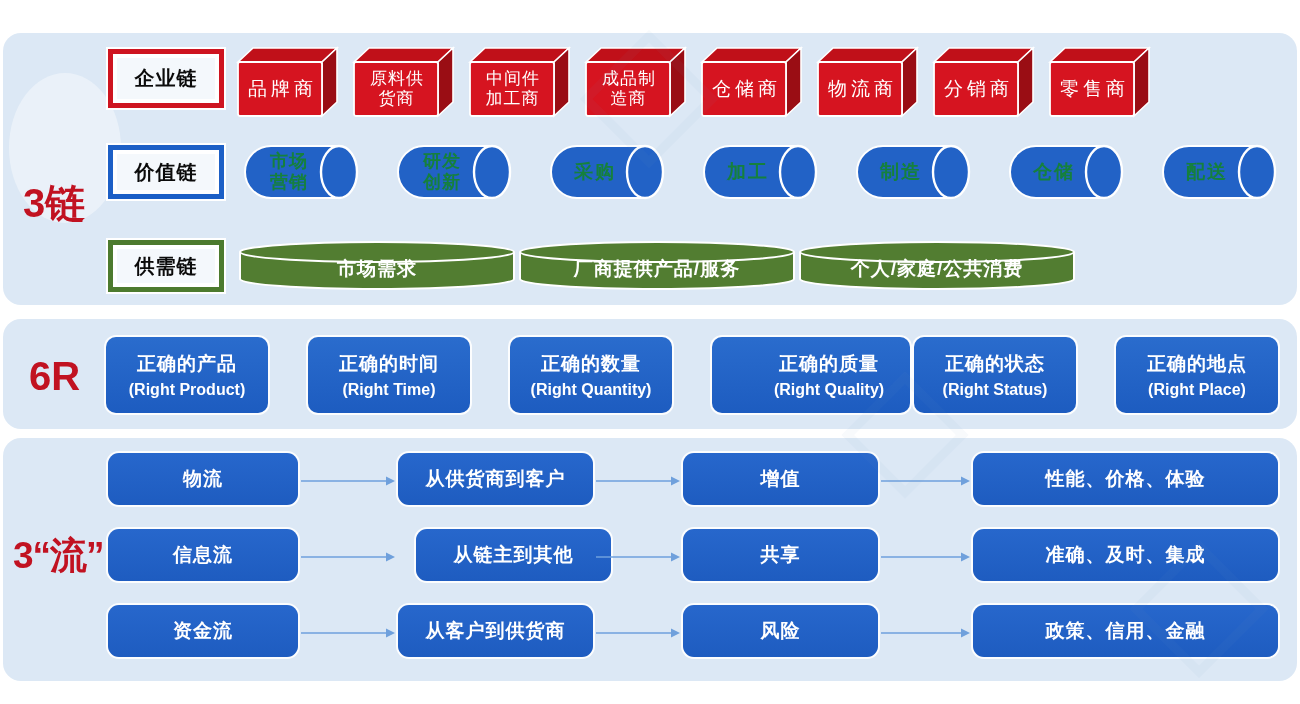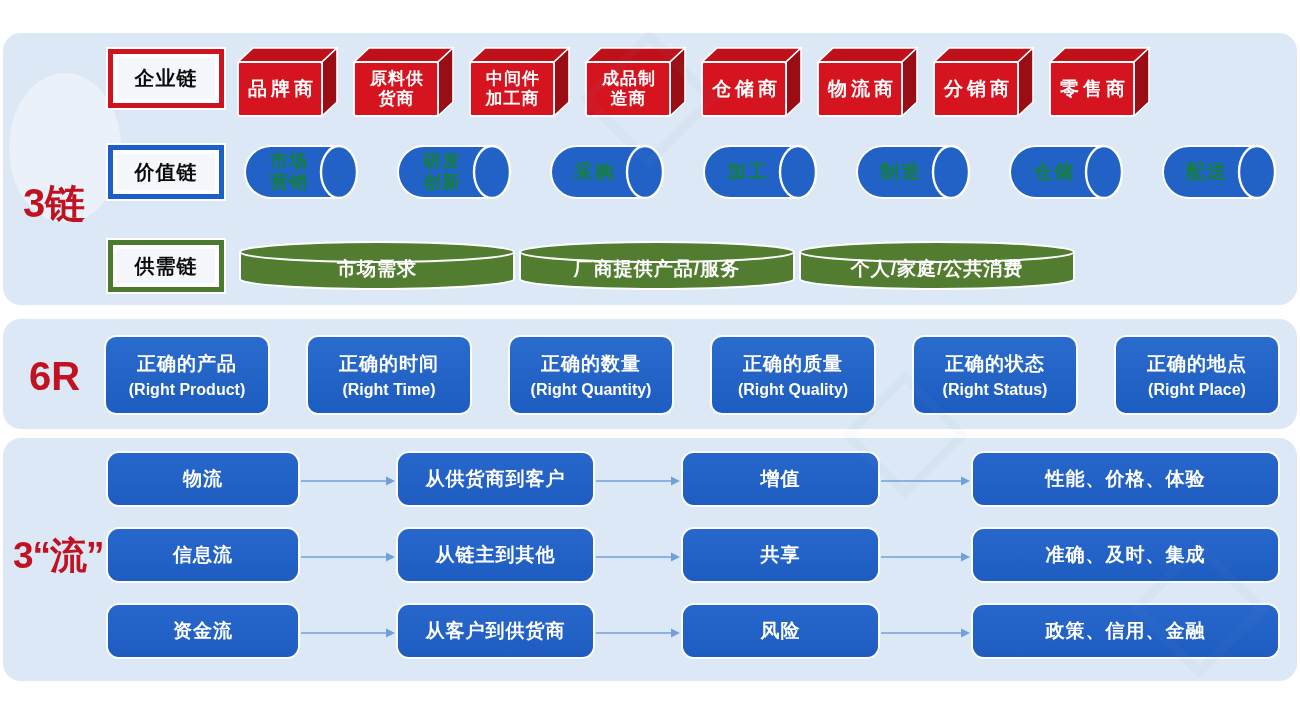--- a/index.html
+++ b/index.html
@@ -22,21 +22,21 @@
   .tag-blue{border:5px solid var(--tag-blue);top:112px;height:54px;}
   .tag-green{border:5px solid var(--tag-green);top:207px;height:52px;}
 
   .itemrow{position:absolute;display:flex;}
   .row-enterprise{left:233px;top:13px;gap:12px;}
   .row-value{left:239px;top:111px;gap:35px;}
   .row-supply{left:234px;top:207px;}
 
   .box3d{position:relative;width:104px;height:72px;}
   .b3label{position:absolute;left:2px;top:16px;width:85px;height:54px;display:flex;align-items:center;
-           justify-content:center;color:#fff;font-weight:700;font-size:19px;letter-spacing:4px;
+           justify-content:center;color:#fff;font-weight:400;font-size:19px;letter-spacing:4px;
            text-align:center;text-indent:4px;}
   .b3label.two{font-size:17px;letter-spacing:1px;line-height:1.2;text-indent:1px;}
 
   .cyl{position:relative;width:118px;height:56px;}
   .cylabel{position:absolute;left:2px;top:0;width:90px;height:56px;display:flex;align-items:center;
            justify-content:center;color:#15803d;font-weight:700;font-size:19px;letter-spacing:2px;text-align:center;}
   .cylabel.two{font-size:18px;letter-spacing:1px;line-height:1.15;}
 
   .drum{position:relative;width:280px;height:52px;}
   .drumlabel{position:absolute;left:0;top:12px;width:100%;height:34px;display:flex;align-items:center;
@@ -188,21 +188,21 @@
         <div class="r6en">(Right Product)</div>
       </div>
       <div class="r6" style="left: 305px;">
         <div class="r6zh">正确的时间</div>
         <div class="r6en">(Right Time)</div>
       </div>
       <div class="r6" style="left: 507px;">
         <div class="r6zh">正确的数量</div>
         <div class="r6en">(Right Quantity)</div>
       </div>
-      <div class="r6" style="left: 709px;">
+      <div class="r6" style="left: 709px; padding-left: 36px;">
         <div class="r6zh">正确的质量</div>
         <div class="r6en">(Right Quality)</div>
       </div>
       <div class="r6" style="left: 911px;">
         <div class="r6zh">正确的状态</div>
         <div class="r6en">(Right Status)</div>
       </div>
       <div class="r6" style="left: 1113px;">
         <div class="r6zh">正确的地点</div>
         <div class="r6en">(Right Place)</div>
@@ -224,21 +224,21 @@
     <line x1="0" y1="6" x2="75" y2="6" stroke="#6fa0dc" stroke-width="1.6"></line>
     <path d="M75,1.5 L84,6 L75,10.5 Z" fill="#6fa0dc"></path>
           </svg></div>
         <div class="arrow" style="left: 878px;"><svg width="89" height="12" viewBox="0 0 89 12">
     <line x1="0" y1="6" x2="80" y2="6" stroke="#6fa0dc" stroke-width="1.6"></line>
     <path d="M80,1.5 L89,6 L80,10.5 Z" fill="#6fa0dc"></path>
           </svg></div>
       </div>
       <div class="flowrow" style="top: 91px;">
         <div class="fbox" style="left: 105px; width: 190px;">信息流</div>
-        <div class="fbox" style="left: 395px; width: 195px;">从链主到其他</div>
+        <div class="fbox" style="left: 413px; width: 195px;">从链主到其他</div>
         <div class="fbox" style="left: 680px; width: 195px;">共享</div>
         <div class="fbox" style="left: 970px; width: 305px;">准确、及时、集成</div>
         <div class="arrow" style="left: 298px;"><svg width="94" height="12" viewBox="0 0 94 12">
     <line x1="0" y1="6" x2="85" y2="6" stroke="#6fa0dc" stroke-width="1.6"></line>
     <path d="M85,1.5 L94,6 L85,10.5 Z" fill="#6fa0dc"></path>
           </svg></div>
         <div class="arrow" style="left: 593px;"><svg width="84" height="12" viewBox="0 0 84 12">
     <line x1="0" y1="6" x2="75" y2="6" stroke="#6fa0dc" stroke-width="1.6"></line>
     <path d="M75,1.5 L84,6 L75,10.5 Z" fill="#6fa0dc"></path>
           </svg></div>

